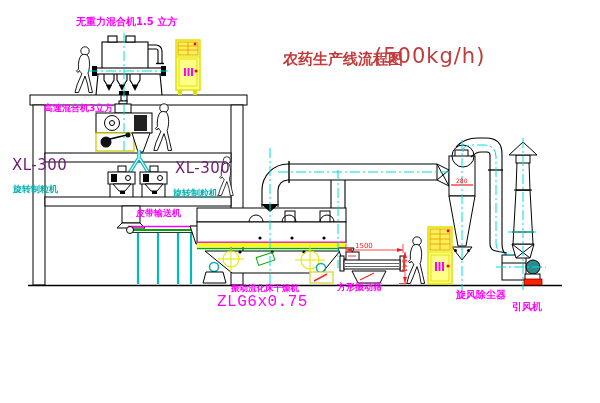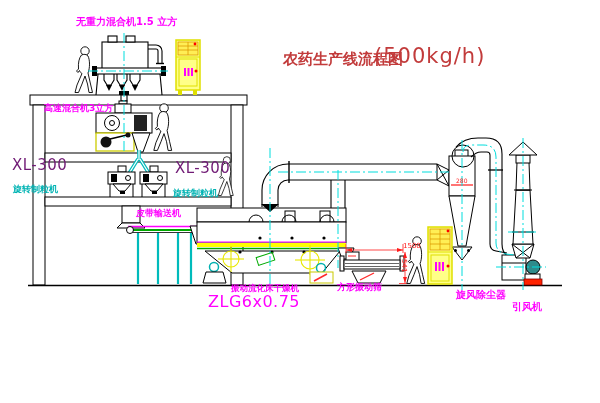--- a/index.html
+++ b/index.html
@@ -304,21 +304,21 @@
 <div class="lbl mag" style="left:76px;  top:17px;  font-size:10px;">无重力混合机1.5 立方</div>
 <div class="lbl red-t title-cn" style="left:283px; top:52px;">农药生产线流程图</div>
 <div class="lbl red-t title-cap" style="left:374px; top:46px;">(500kg/h)</div>
 <div class="lbl mag" style="left:44px;  top:104px;">高速混合机3立方</div>
 <div class="lbl mag-big" style="left:12px;  top:158px;">XL-300</div>
 <div class="lbl cyan" style="left:13px;  top:185px;">旋转制粒机</div>
 <div class="lbl mag-big" style="left:175px; top:161px;">XL-300</div>
 <div class="lbl cyan" style="left:173px; top:189px;">旋转制粒机</div>
 <div class="lbl mag" style="left:136px; top:209px;">皮带输送机</div>
 <div class="lbl mag" style="left:231px; top:284px; font-size:8.5px;">振动流化床干燥机</div>
-<div class="lbl mag-mod" style="left:208px; top:294px;">ZLG6x0.75</div>
+<div class="lbl mag-mod" style="left:217px; top:294px;font-family:Liberation Mono, monospace;">ZLG6x0.75</div>
 <div class="lbl mag" style="left:337px; top:283px;">方形振动筛</div>
 <div class="lbl mag" style="left:456px; top:290px; font-size:10px;">旋风除尘器</div>
 <div class="lbl mag" style="left:512px; top:302px; font-size:10px;">引风机</div>
-<div class="lbl dim" style="left:355px; top:243px;margin-left:48px;">1500</div>
+<div class="lbl dim" style="left:355px; top:243px;">1500</div>
 <div class="lbl dim" style="left:407px; top:259px; transform:rotate(90deg); transform-origin:0 0;">541</div>
 <div class="lbl dim" style="left:456px; top:178px; font-size:6px;">280</div>
 
 </div>
 
 </body></html>

